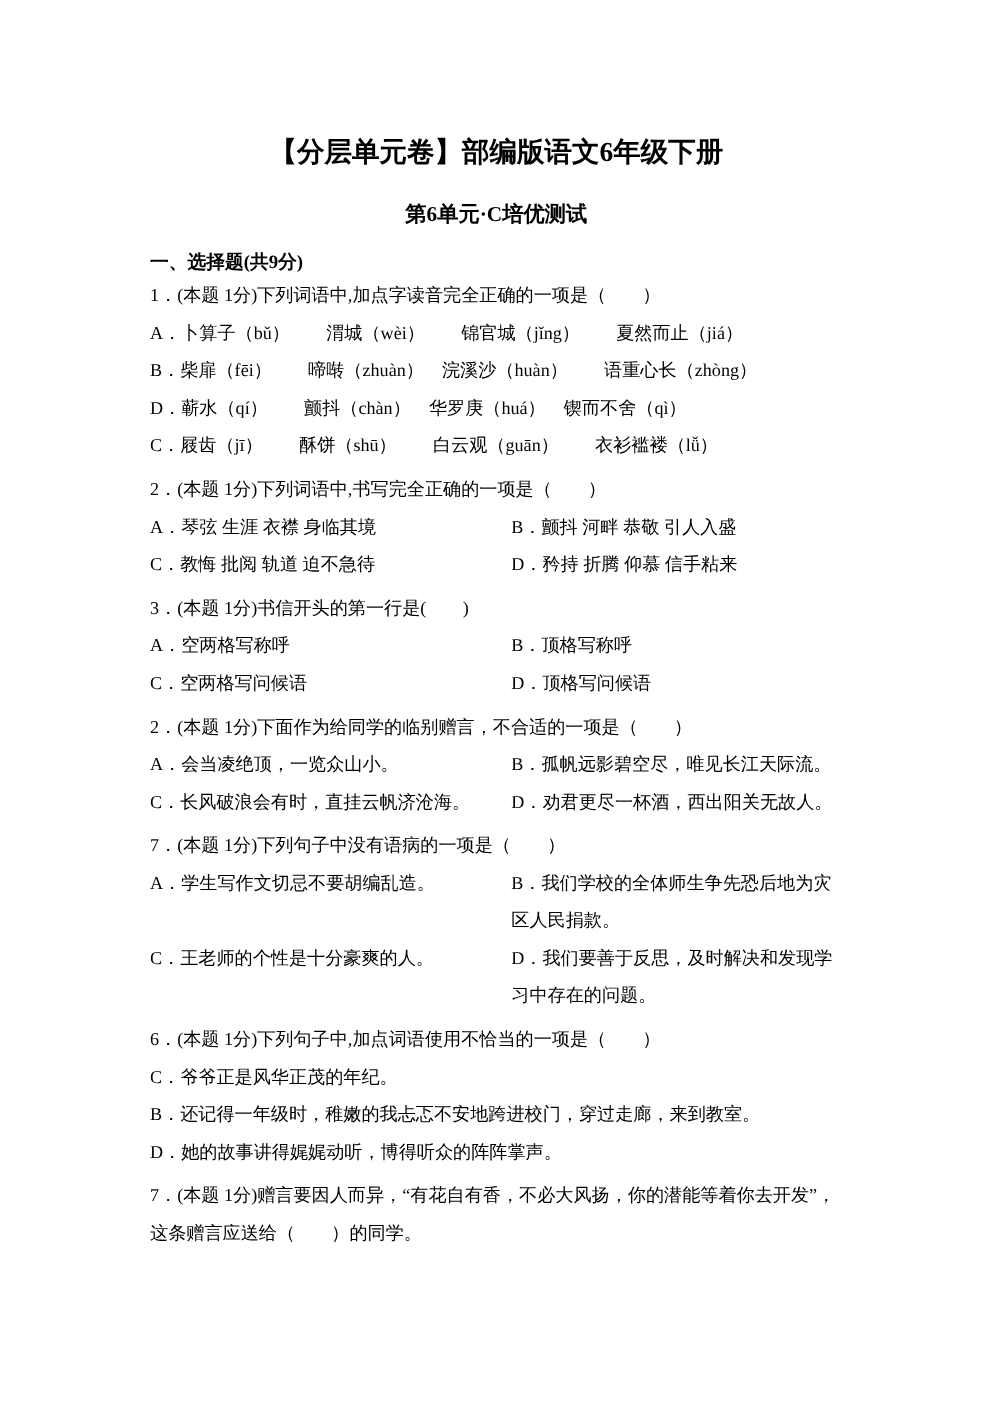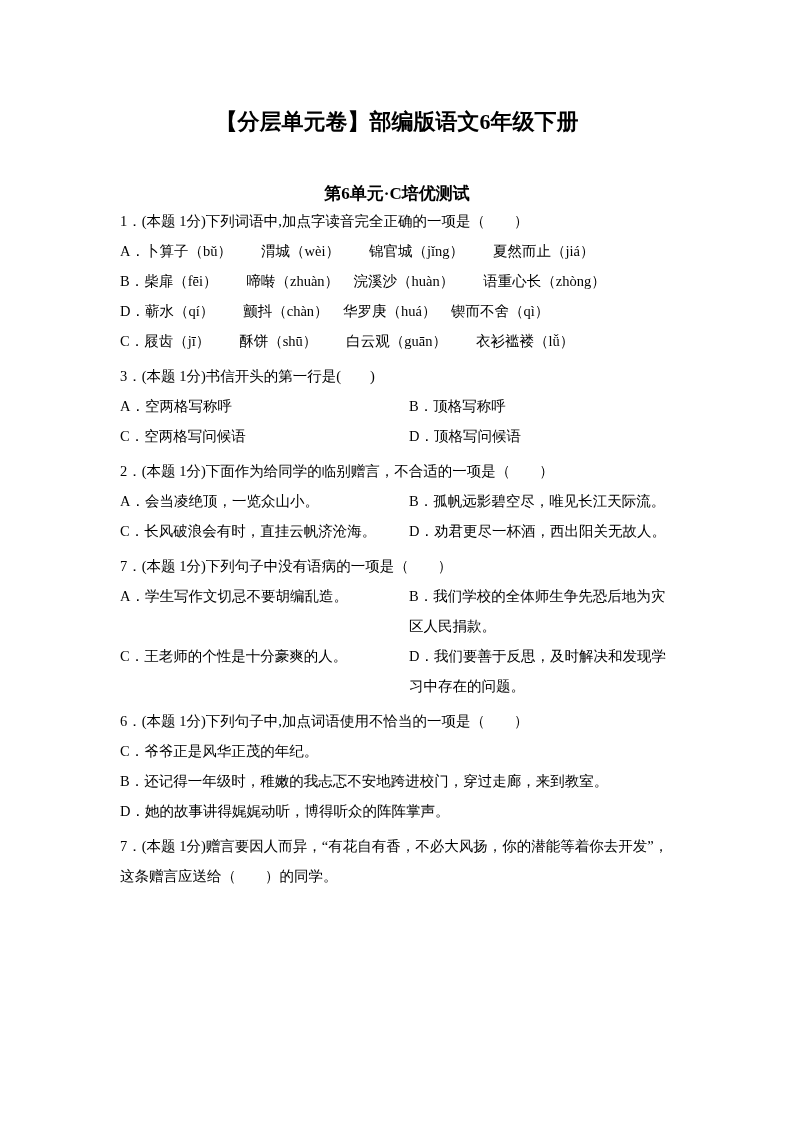--- a/index.html
+++ b/index.html
@@ -19,21 +19,21 @@
     font-weight: 700;
     text-align: center;
     line-height: 32px;
     margin: 0;
   }
   .doc-subtitle {
     font-size: 17px;
     font-weight: 700;
     text-align: center;
     line-height: 24px;
-    margin: 44px 0 0 0;
+    margin: 22px 0 0 0;
   }
   .section-heading {
     font-size: 15px;
     font-weight: 700;
     line-height: 24px;
     margin-top: 14px;
   }
   .question { font-size: 14.5px; margin-bottom: 5px; }
   .line { line-height: 30px; }
   .tworow { display: flex; }
@@ -41,29 +41,41 @@
   .tworow .right { flex: 1; }
 </style>
 </head>
 <body>
 
 <div class="page">
   <div class="inner">
 
     <h1 class="doc-title">【分层单元卷】部编版语文6年级下册</h1>
     <h2 class="doc-subtitle">第6单元·C培优测试</h2>
+    <div class="section-heading">一、选择题(共9分)</div>
 
     <div class="question">
       <div class="line">1．(本题 1分)下列词语中,加点字读音完全正确的一项是（　　）</div>
       <div class="line">A．卜算子（bǔ）　　渭城（wèi）　　锦官城（jǐng）　　夏然而止（jiá）</div>
       <div class="line">B．柴扉（fēi）　　啼啭（zhuàn）　浣溪沙（huàn）　　语重心长（zhòng）</div>
       <div class="line">D．蕲水（qí）　　颤抖（chàn）　华罗庚（huá）　锲而不舍（qì）</div>
       <div class="line">C．屐齿（jī）　　酥饼（shū）　　白云观（guān）　　衣衫褴褛（lǚ）</div>
     </div>
 
+    <div class="question">
+      <div class="line">2．(本题 1分)下列词语中,书写完全正确的一项是（　　）</div>
+      <div class="line tworow">
+        <span class="left">A．琴弦 生涯 衣襟 身临其境</span>
+        <span class="right">B．颤抖 河畔 恭敬 引人入盛</span>
+      </div>
+      <div class="line tworow">
+        <span class="left">C．教悔 批阅 轨道 迫不急待</span>
+        <span class="right">D．矜持 折腾 仰慕 信手粘来</span>
+      </div>
+    </div>
 
     <div class="question">
       <div class="line">3．(本题 1分)书信开头的第一行是(　　)</div>
       <div class="line tworow">
         <span class="left">A．空两格写称呼</span>
         <span class="right">B．顶格写称呼</span>
       </div>
       <div class="line tworow">
         <span class="left">C．空两格写问候语</span>
         <span class="right">D．顶格写问候语</span>

